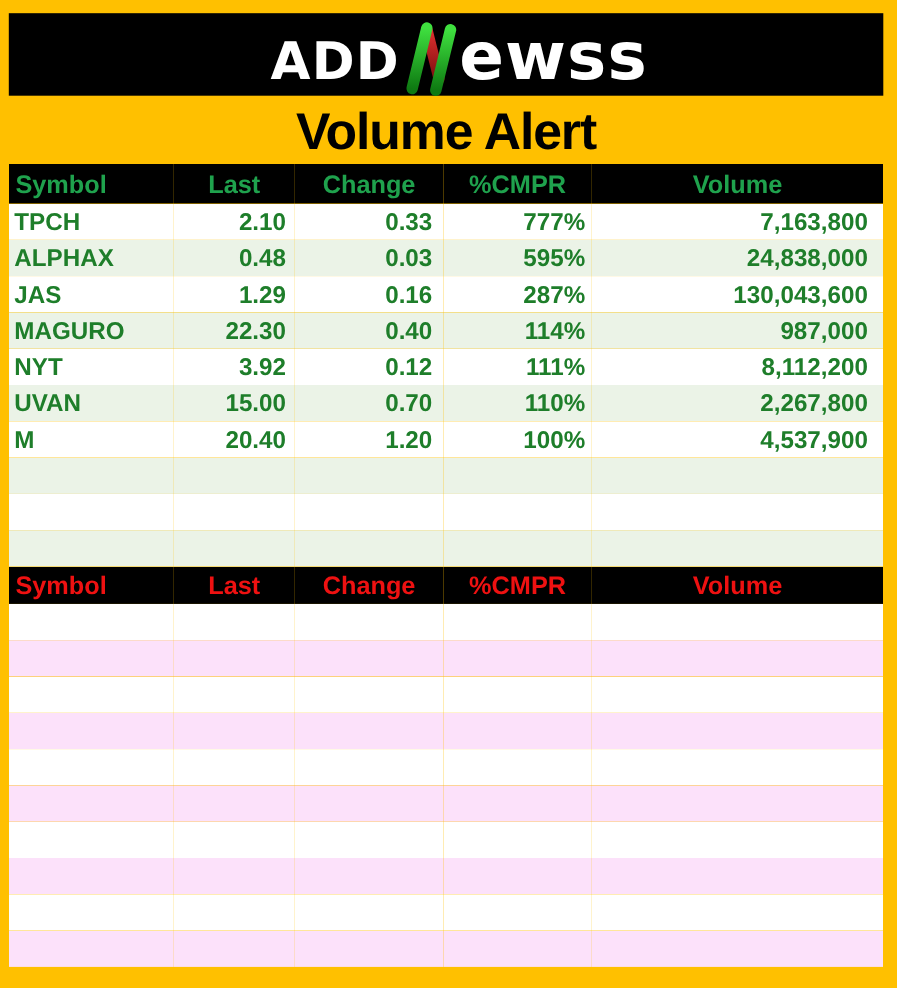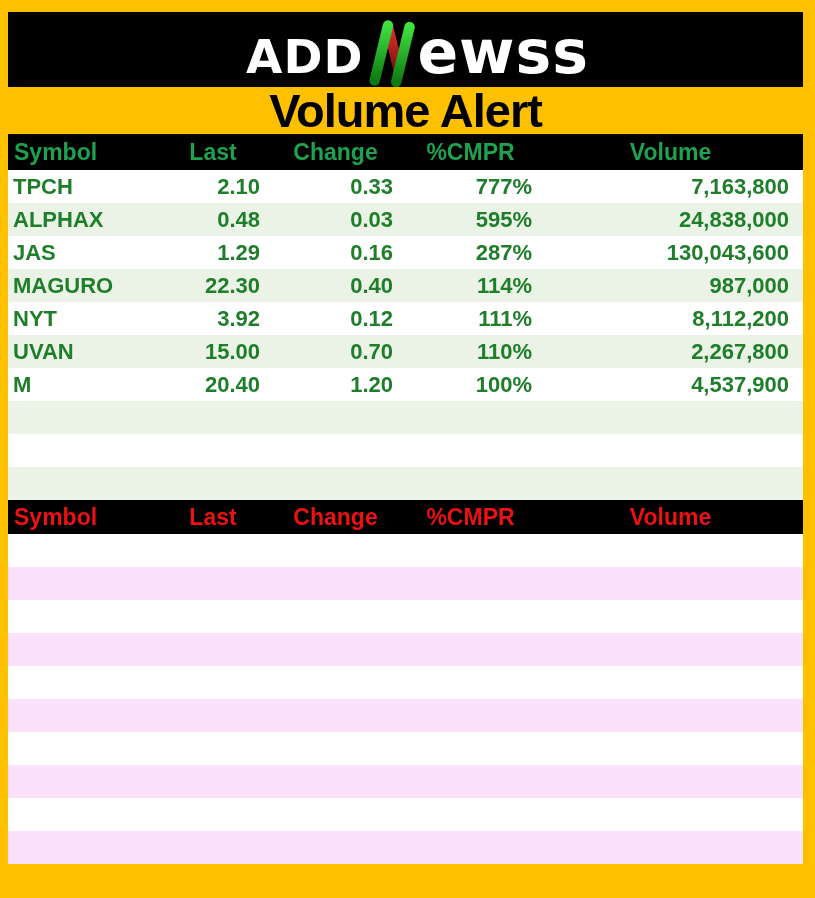--- a/index.html
+++ b/index.html
@@ -29,21 +29,21 @@
   }
   .logo{
     display:flex;align-items:baseline;
     color:#fff;font-family:"DejaVu Sans",sans-serif;font-weight:bold;
   }
   .logo .pre{font-size:47px;letter-spacing:1px;}
   .logo .suf{font-size:60px;letter-spacing:1px;}
   .logo svg{align-self:center;position:relative;top:1px;margin:0 0 0 2px;}
   
   .page-title{
-    height:47px;display:flex;align-items:center;justify-content:center;
+    height:62px;display:flex;align-items:center;justify-content:center;
     font-size:47px;font-weight:bold;color:#000;letter-spacing:-1px;
   }
   
   table{width:795px;border-collapse:collapse;table-layout:fixed;}
   col.c0{width:150px;} col.c1{width:110px;} col.c2{width:135px;}
   col.c3{width:135px;} col.c4{width:265px;}
   th{
     background:var(--band);font-size:23px;font-weight:bold;
     text-align:center;white-space:nowrap;overflow:hidden;
   }

